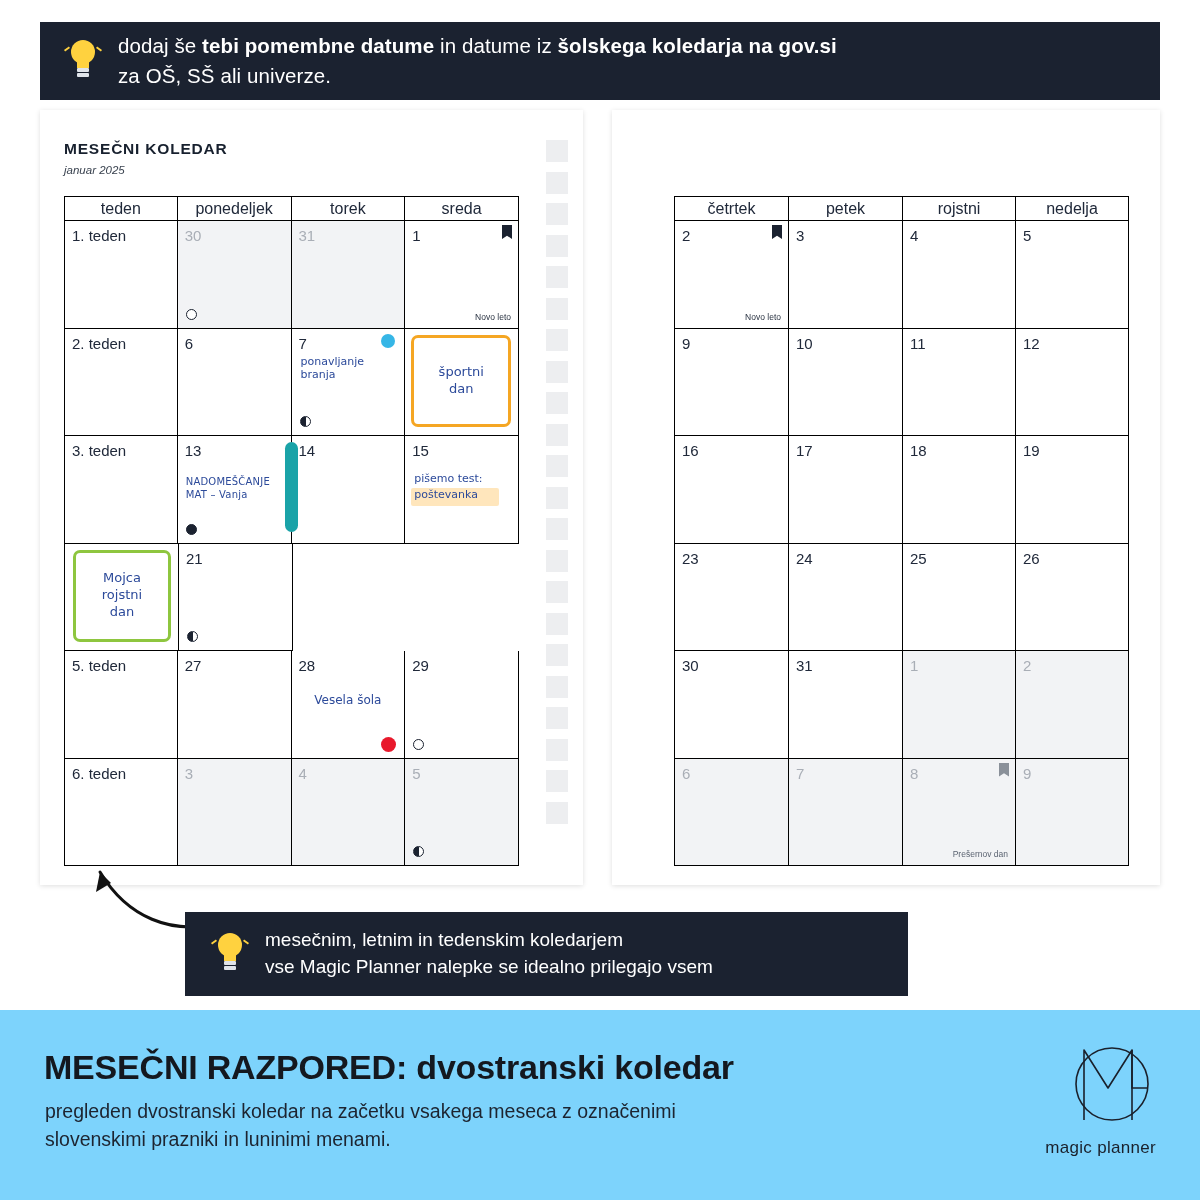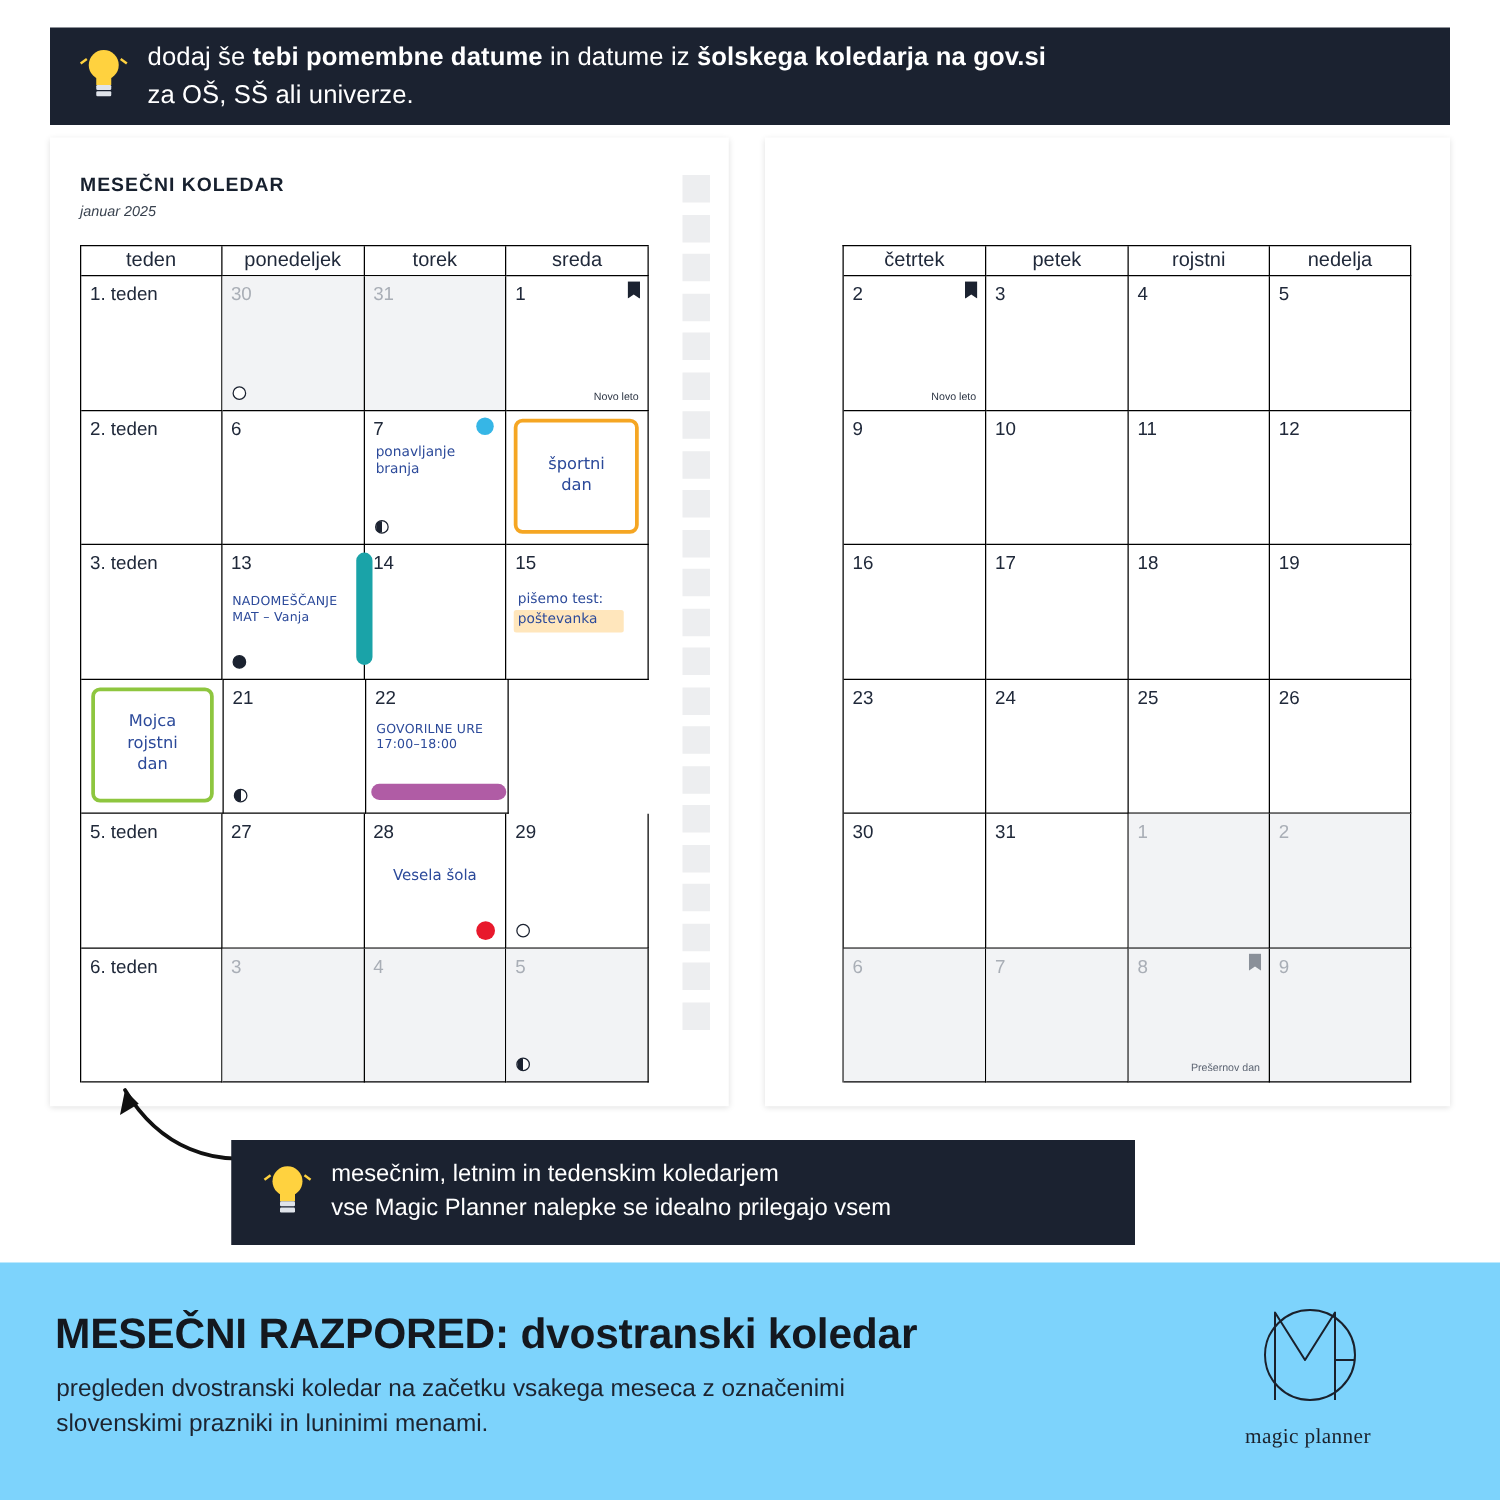--- a/index.html
+++ b/index.html
@@ -232,21 +232,21 @@
     position: absolute; left: 44px; top: 38px;
     font-size: 34px; font-weight: 700; color: #14181f;
     letter-spacing: -.2px;
   }
   .footer-sub {
     position: absolute; left: 45px; top: 88px;
     font-size: 19.5px; color: #1d2430; line-height: 1.42;
   }
   .brand {
     position: absolute; right: 44px; top: 22px;
-    width: 160px; text-align: left; font-family: Liberation Serif, serif;
+    width: 160px; text-align: right;
   }
   .brand-name {
     margin-top: 6px; font-size: 17px; color: #1a202b; letter-spacing: .3px;
   }
 </style>
 </head>
 <body>
 
 <div class="top-band">
   <div class="bulb">
@@ -342,26 +342,20 @@
       <div class="cell" style="width:114px">
         <span class="num" style="opacity:0">20</span>
         <span class="sticker-box sticker-green" style="left:8px;top:6px;width:98px;height:92px;white-space:pre-line">Mojca
 rojstni
 dan</span>
       </div>
       <div class="cell" style="width:114px">
         <span class="num">21</span>
         <span class="moon half" style="left:8px;bottom:8px"></span>
       </div>
-      <div class="cell" style="width:114px">
-        <span class="num">22</span>
-        <span class="note small" style="left:8px;top:34px;white-space:pre-line">GOVORILNE URE
-17:00–18:00</span>
-        <span class="sticker-bar bar-purple" style="left:4px;bottom:10px;width:108px;height:13px"></span>
-      </div>
     </div>
 
     <div class="row">
       <div class="cell" style="width:113px">
         <span class="num">5. teden</span>
       </div>
       <div class="cell" style="width:114px">
         <span class="num">27</span>
       </div>
       <div class="cell" style="width:114px">

